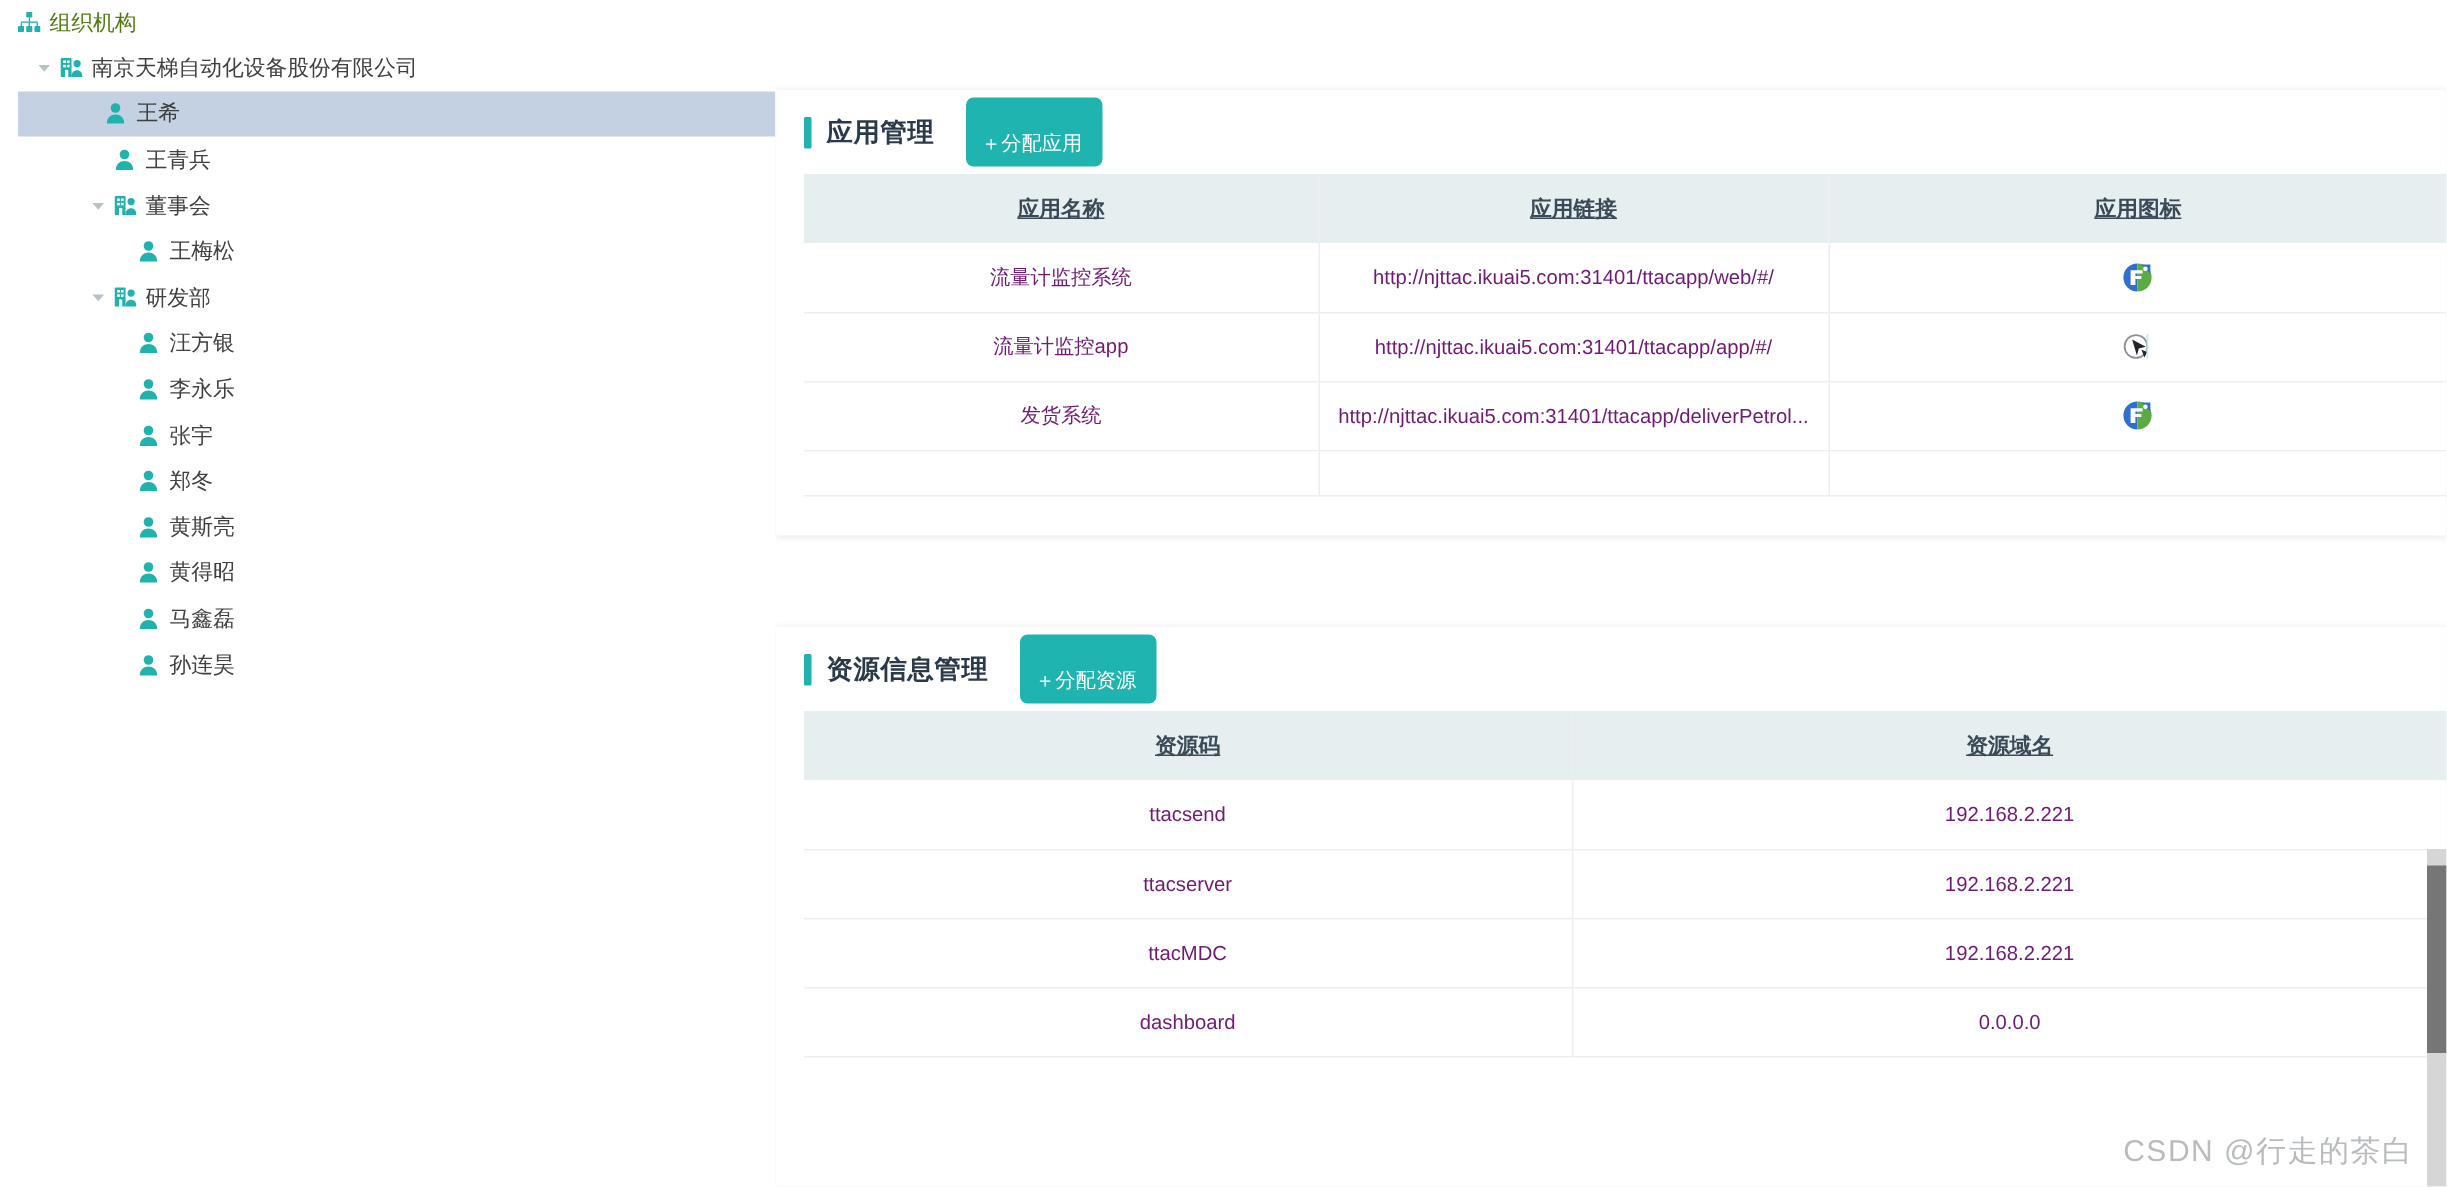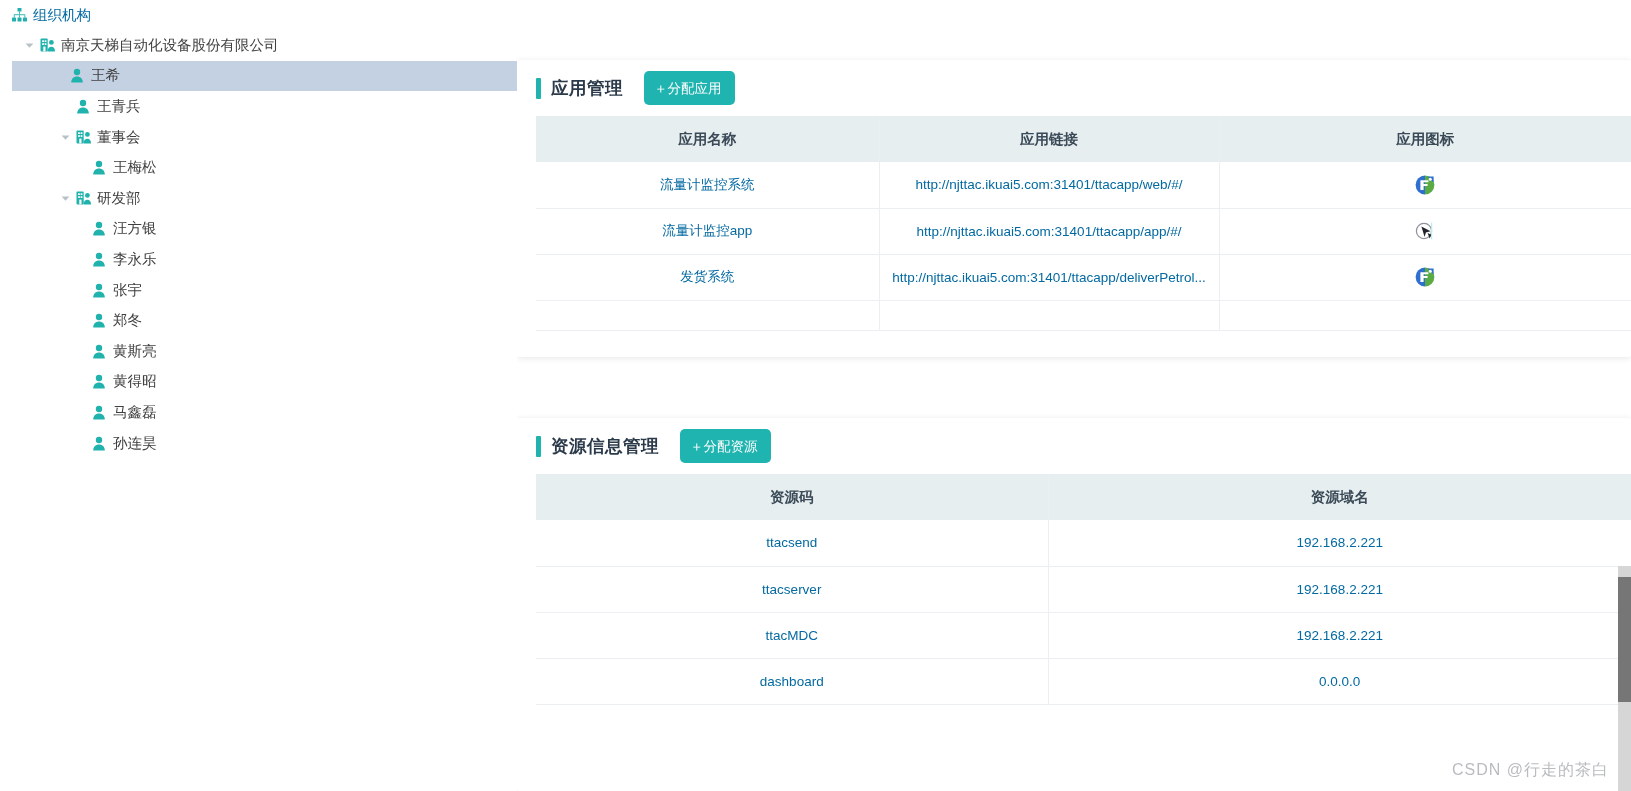--- a/index.html
+++ b/index.html
@@ -25,21 +25,21 @@
     height: 791px;
     background: #fff;
     overflow: hidden;
   }
   .tree-root {
     display: flex;
     align-items: center;
     height: 30px;
     padding-left: 10px;
     font-size: 14.5px;
-    color: #0369a1;
+    color: #4d7c0f;
   }
   .tree-row {
     display: flex;
     align-items: center;
     height: 30.6px;
     font-size: 14.5px;
     color: #404040;
     margin-left: 12px;
     padding-right: 4px;
     box-sizing: border-box;
@@ -111,21 +111,21 @@
     color: #2b3a4a;
     letter-spacing: .5px;
   }
   .alloc-btn {
     margin-left: 21px;
     background: #1fb4b0;
     color: #fff;
     border: none;
     border-radius: 5px;
     font-size: 13.5px;
-    padding: 11px 13px 9px 10px;
+    padding: 24px 13px 9px 10px;
     cursor: pointer;
     font-family: "Liberation Sans", "DejaVu Sans", sans-serif;
     line-height: 1;
     white-space: nowrap;
   }
 
   table.grid {
     border-collapse: collapse;
     table-layout: fixed;
     margin-left: 19px;
@@ -133,41 +133,42 @@
   }
   table.grid th {
     background: #e6eef0;
     font-size: 14.5px;
     font-weight: bold;
     color: #3b4a57;
     height: 46px;
     border: none;
     text-align: center;
     box-sizing: border-box;
+    text-decoration: underline;
   }
   table.grid td {
     font-size: 13.5px;
-    color: #0369a1;
+    color: #701a75;
     height: 46px;
     text-align: center;
     border-bottom: 1px solid #eceff1;
     background: #fff;
     box-sizing: border-box;
   }
   table.grid th.sep, table.grid td.sep { border-left: 1px solid #eceff1; }
   table.grid tr.spacer td { height: 30px; border-bottom: 1px solid #eceff1; }
 
   .app-icon { display: inline-block; vertical-align: middle; }
 
   
   #watermark {
     position: absolute;
     right: 22px;
     bottom: 10px;
-    font-size: 16px;
+    font-size: 20px;
     color: #b9bcbe;
     letter-spacing: 1px;
     white-space: nowrap;
   }
 
   
   #scroll-track {
     position: absolute;
     right: 0;
     top: 566px;

